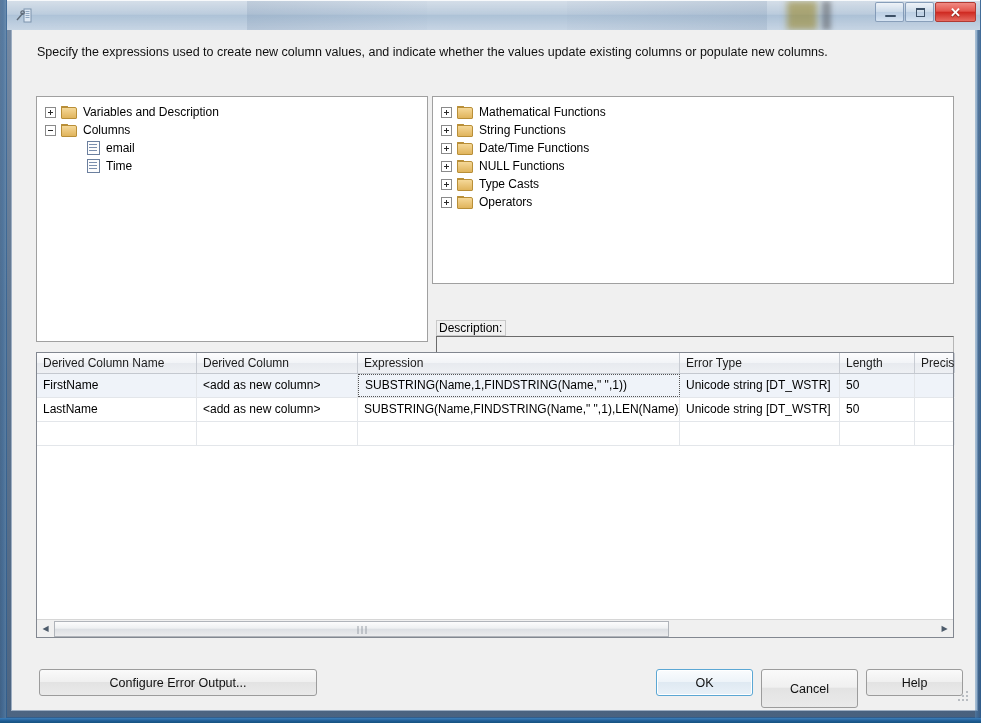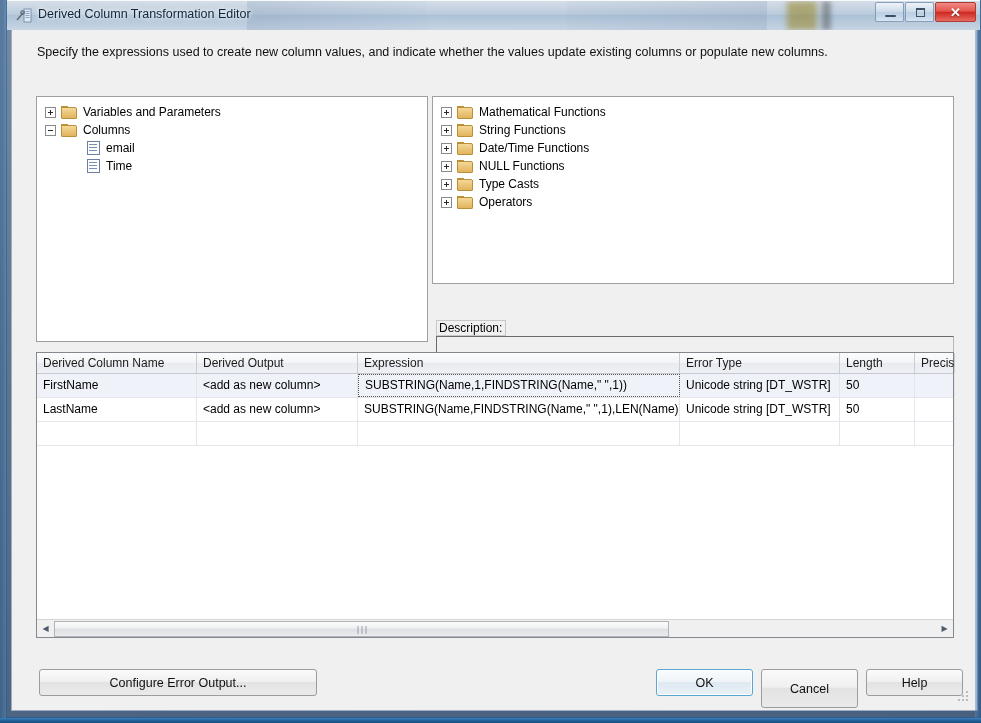--- a/index.html
+++ b/index.html
@@ -307,21 +307,20 @@
     <svg id="title-icon" viewBox="0 0 17 16">
       <rect x="8" y="1" width="7" height="13" fill="#dfe9f4" stroke="#7d93ad" stroke-width="1"></rect>
       <line x1="9.5" y1="3.5" x2="13.5" y2="3.5" stroke="#8fa6c0" stroke-width="1"></line>
       <line x1="9.5" y1="5.5" x2="13.5" y2="5.5" stroke="#8fa6c0" stroke-width="1"></line>
       <line x1="9.5" y1="7.5" x2="13.5" y2="7.5" stroke="#8fa6c0" stroke-width="1"></line>
       <line x1="9.5" y1="9.5" x2="13.5" y2="9.5" stroke="#8fa6c0" stroke-width="1"></line>
       <path d="M1 12 L7 5" stroke="#5f6b78" stroke-width="1.4" fill="none"></path>
       <circle cx="6.6" cy="4.6" r="1.7" fill="none" stroke="#5f6b78" stroke-width="1.3"></circle>
     </svg>
 
-    <div id="title-text">Derived Column Transformation Editor</div>
 
     <div class="capbtn" id="btn-min">
       <span class="bar"></span>
     </div>
     <div class="capbtn" id="btn-max">
       <span class="sq"></span>
     </div>
     <div class="capbtn" id="btn-close">
       <span class="x">✕</span>
     </div>
@@ -333,21 +332,21 @@
       <div id="instruction">Specify the expressions used to create new column values, and indicate whether the values update existing columns or populate new columns.</div>
 
       <div class="treepanel" id="tree-left">
         <div style="padding:6px 0 0 8px;" id="tree-left-body">
             <div class="tnode" style="padding-left: 0px;">
               <span class="expander plus"></span>
               <span class="folder">
                 <span class="tab"></span>
                 <span class="back"></span>
               </span>
-              <span class="tlabel">Variables and Parameters</span>
+              <span class="tlabel">Variables and Description</span>
             </div>
             <div class="tnode" style="padding-left: 0px;">
               <span class="expander"></span>
               <span class="folder">
                 <span class="tab"></span>
                 <span class="back"></span>
               </span>
               <span class="tlabel">Columns</span>
             </div>
             <div class="tnode" style="padding-left: 26px;">
@@ -427,21 +426,21 @@
       </div>
 
       <div id="desc-group">
         <div id="desc-label">Description:</div>
         <div id="desc-box"></div>
       </div>
 
       <div id="grid">
         <div id="grid-head">
             <div class="hcell" style="left: 0px; width: 160px;">Derived Column Name</div>
-            <div class="hcell" style="left: 160px; width: 161px;">Derived Output</div>
+            <div class="hcell" style="left: 160px; width: 161px;">Derived Column</div>
             <div class="hcell" style="left: 321px; width: 322px;">Expression</div>
             <div class="hcell" style="left: 643px; width: 160px;">Error Type</div>
             <div class="hcell" style="left: 803px; width: 75px;">Length</div>
             <div class="hcell" style="left: 878px; width: 40px;">Precisio</div>
           </div>
         <div id="grid-body">
             <div class="grow sel" style="top: 21px;">
               <div class="gcell" style="left: 0px; width: 160px;">FirstName</div>
               <div class="gcell" style="left: 160px; width: 161px;">&lt;add as new column&gt;</div>
               <div class="gcell focus" style="left: 321px; width: 322px;">SUBSTRING(Name,1,FINDSTRING(Name," ",1))</div>

